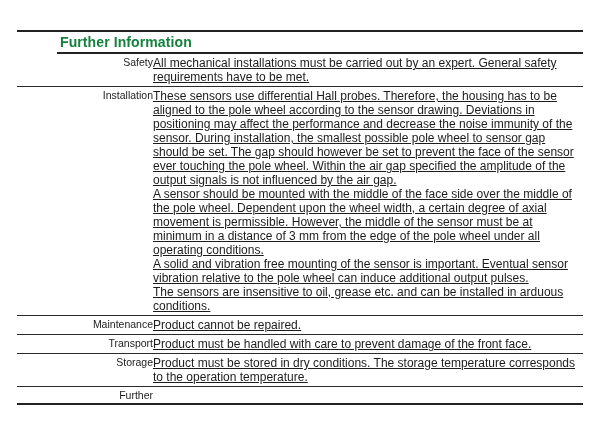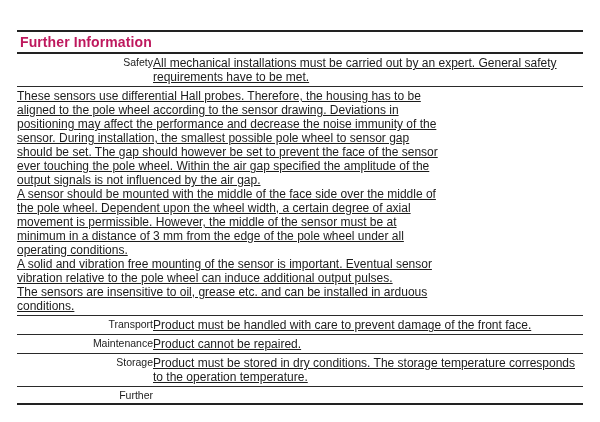--- a/index.html
+++ b/index.html
@@ -21,24 +21,25 @@
     top: 30px;
     width: 566px;
   }
   .info-table {
     border-top: 2.2px solid #222222;
     border-bottom: 2.2px solid #222222;
   }
   .heading-row {
     font-size: 14px;
     font-weight: bold;
-    color: #be185d;
+    color: #15803d;
     padding: 2px 0 2px 3px;
     border-bottom: 2px solid #222222;
     letter-spacing: 0.1px;
+    margin-left: 40px;
   }
   .row {
     display: flex;
     border-bottom: 1.2px solid #2a2a2a;
   }
   .row:last-child {
     border-bottom: none;
   }
   .cell-label {
     flex: 0 0 132px;
@@ -64,46 +65,47 @@
 
     <div class="heading-row">Further Information</div>
 
     <div class="row">
       <div class="cell-label">Safety</div>
       <div class="cell-text">All mechanical installations must be carried out by an expert. General safety
 requirements have to be met.</div>
     </div>
 
     <div class="row">
+      <div class="cell-label">Installation</div>
       <div class="cell-text">These sensors use differential Hall probes. Therefore, the housing has to be
 aligned to the pole wheel according to the sensor drawing. Deviations in
 positioning may affect the performance and decrease the noise immunity of the
 sensor. During installation, the smallest possible pole wheel to sensor gap
 should be set. The gap should however be set to prevent the face of the sensor
 ever touching the pole wheel. Within the air gap specified the amplitude of the
 output signals is not influenced by the air gap.
 A sensor should be mounted with the middle of the face side over the middle of
 the pole wheel. Dependent upon the wheel width, a certain degree of axial
 movement is permissible. However, the middle of the sensor must be at
 minimum in a distance of 3 mm from the edge of the pole wheel under all
 operating conditions.
 A solid and vibration free mounting of the sensor is important. Eventual sensor
 vibration relative to the pole wheel can induce additional output pulses.
 The sensors are insensitive to oil, grease etc. and can be installed in arduous
 conditions.</div>
     </div>
 
     <div class="row">
-      <div class="cell-label">Transport</div>
-      <div class="cell-text">Product must be handled with care to prevent damage of the front face.</div>
+      <div class="cell-label">Maintenance</div>
+      <div class="cell-text">Product cannot be repaired.</div>
     </div>
 
     <div class="row">
-      <div class="cell-label">Maintenance</div>
-      <div class="cell-text">Product cannot be repaired.</div>
+      <div class="cell-label">Transport</div>
+      <div class="cell-text">Product must be handled with care to prevent damage of the front face.</div>
     </div>
 
     <div class="row">
       <div class="cell-label">Storage</div>
       <div class="cell-text">Product must be stored in dry conditions. The storage temperature corresponds
 to the operation temperature.</div>
     </div>
 
     <div class="row">
       <div class="cell-label">Further</div>

